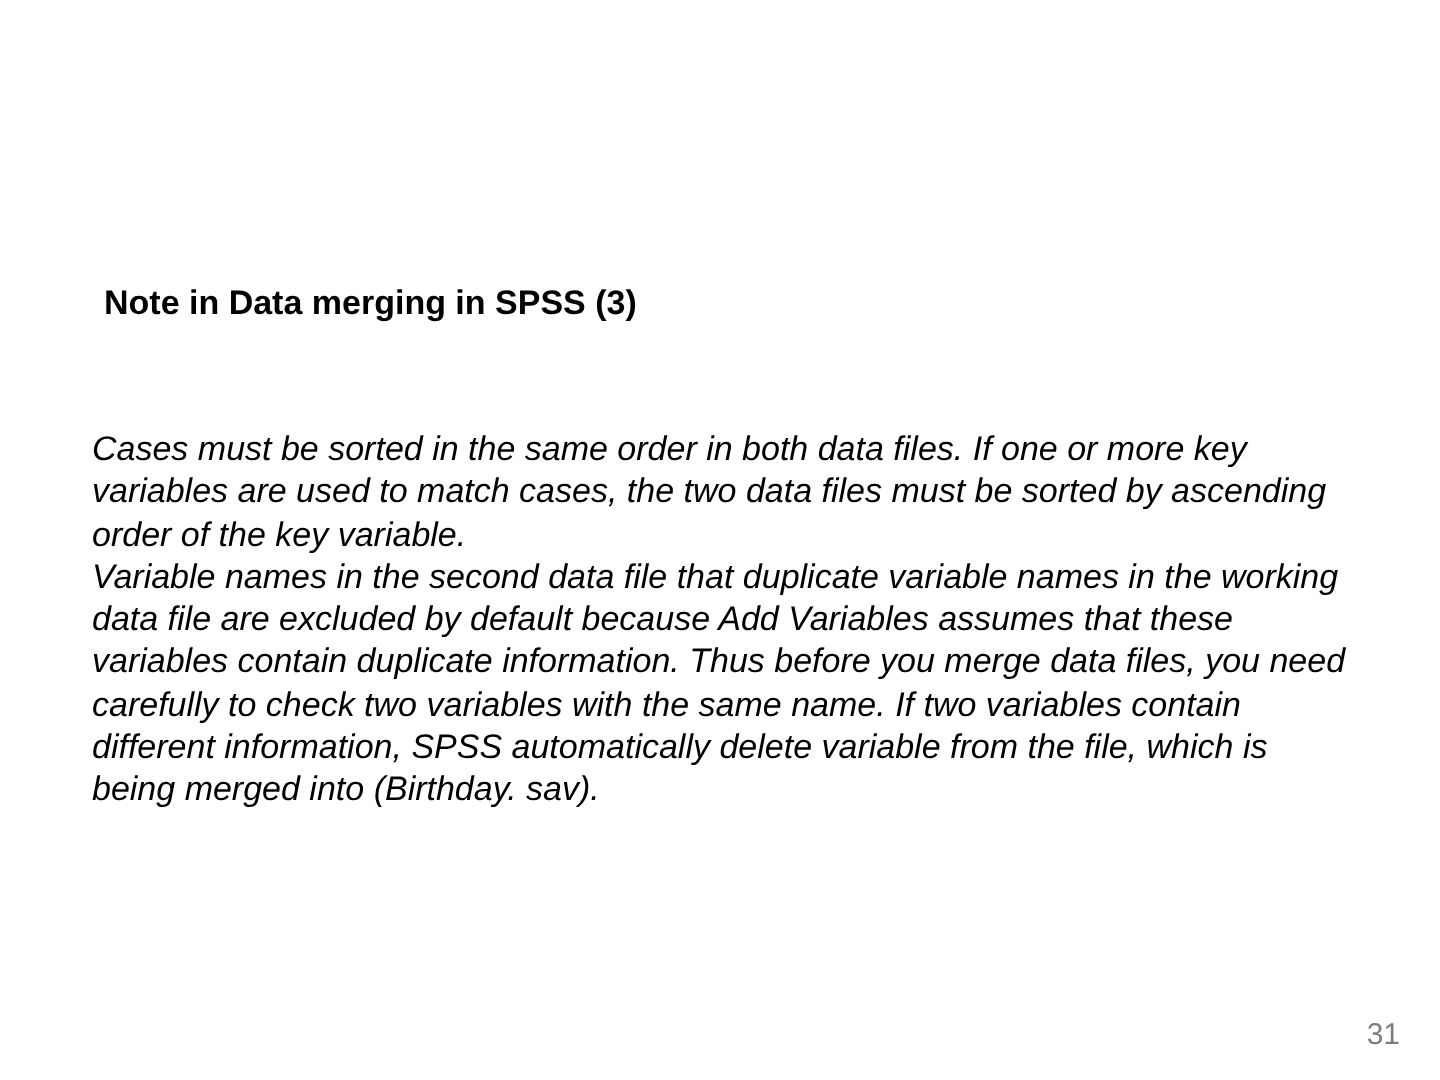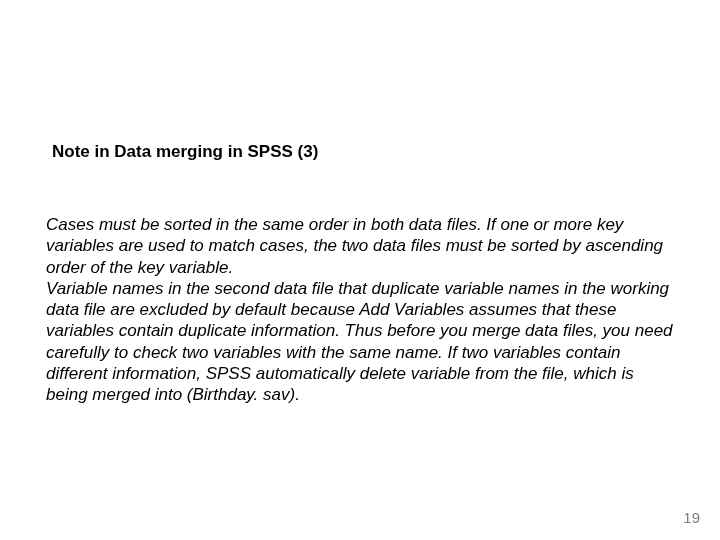--- a/index.html
+++ b/index.html
@@ -46,14 +46,14 @@
   }
 </style>
 </head>
 <body>
 
 <div class="slide">
   <div class="title">Note in Data merging in SPSS (3)</div>
 
   <div class="body">Cases must be sorted in the same order in both data files. If one or more key variables are used to match cases, the two data files must be sorted by ascending order of the key variable.<br>Variable names in the second data file that duplicate variable names in the working data file are excluded by default because Add Variables assumes that these variables contain duplicate information. Thus before you merge data files, you need carefully to check two variables with the same name.  If two variables contain different information, SPSS automatically delete variable from the file, which is being merged into (Birthday. sav).</div>
 
-  <div class="page-number">19</div>
+  <div class="page-number">31</div>
 </div>
 
 </body></html>

